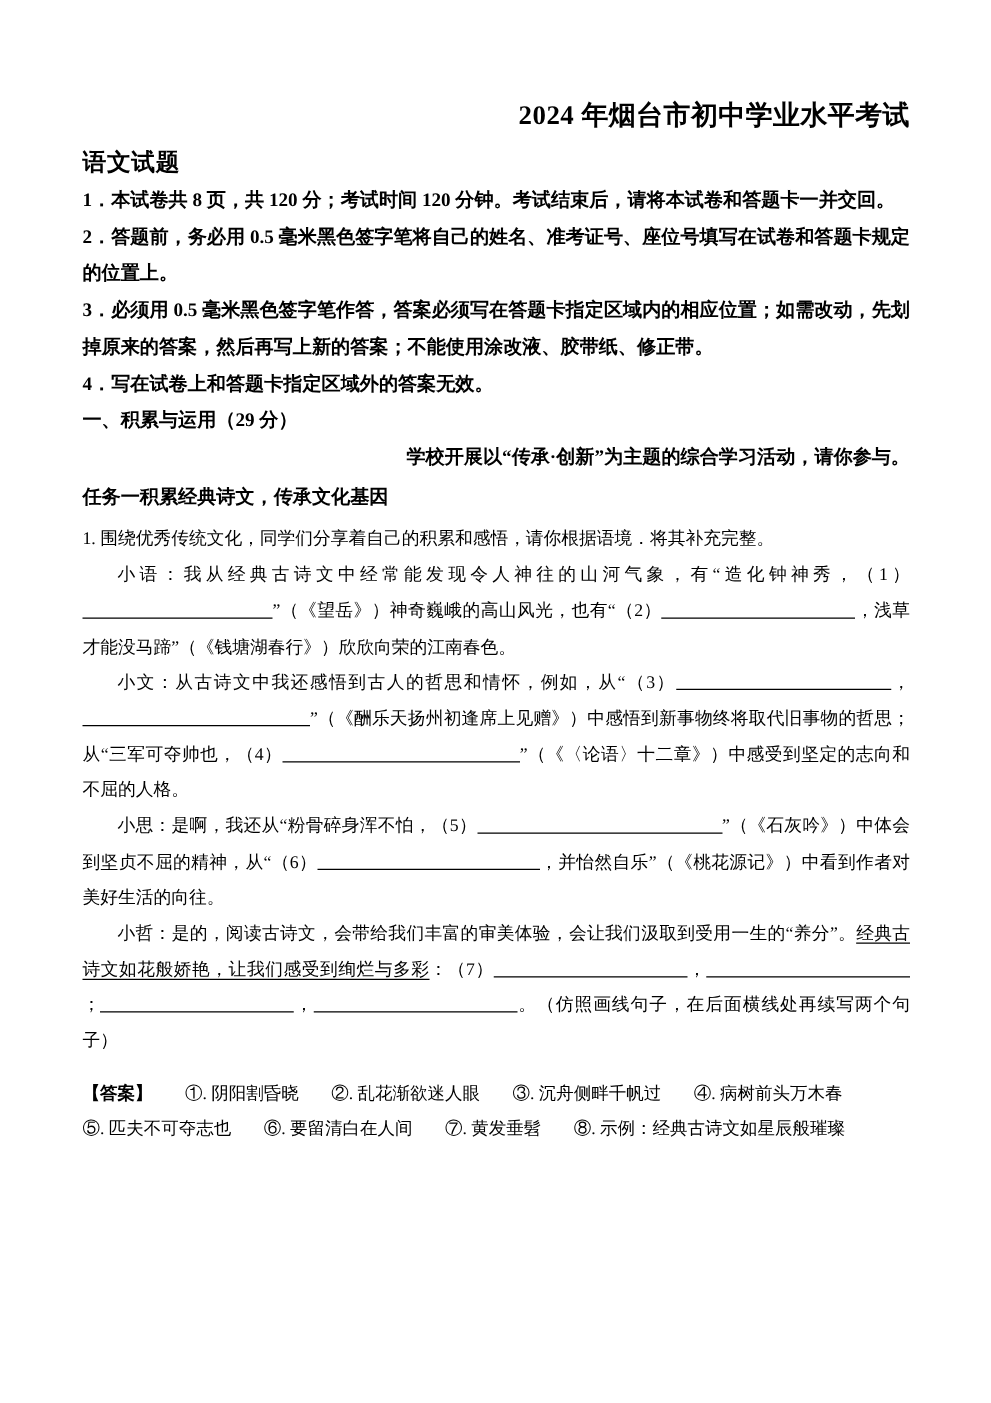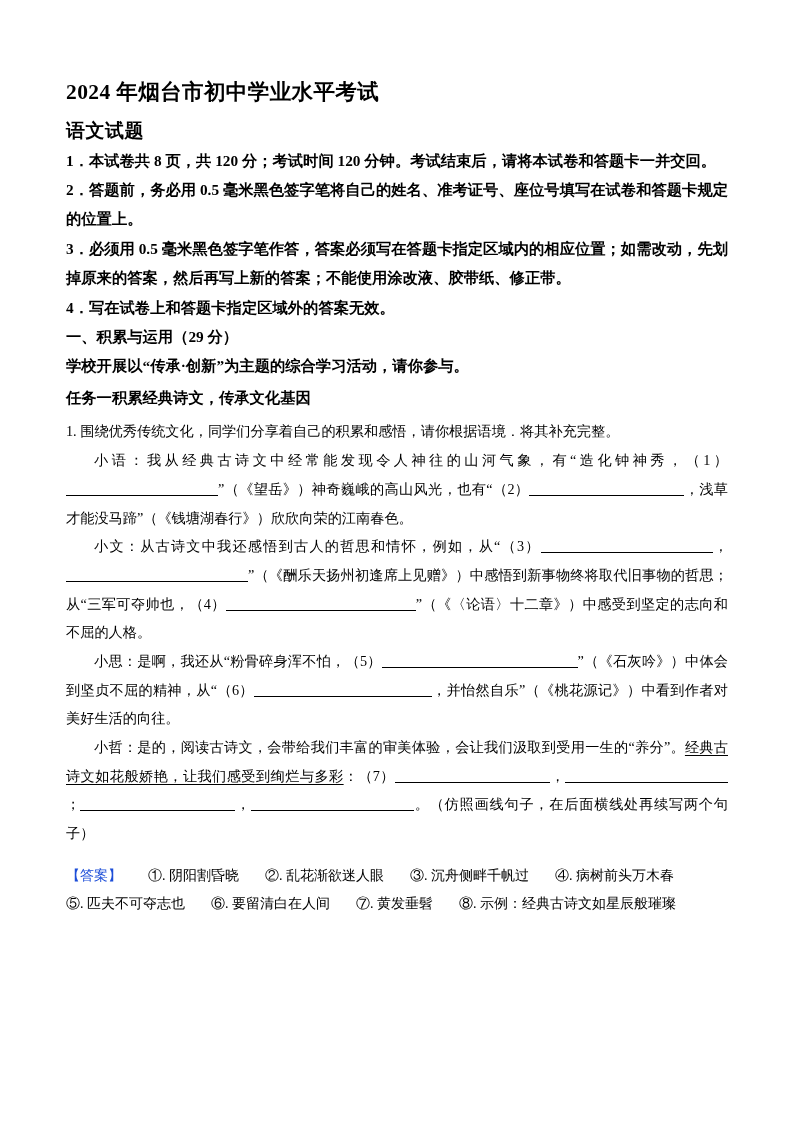--- a/index.html
+++ b/index.html
@@ -18,21 +18,21 @@
     position: relative;
     width: 793px;
     height: 1122px;
     box-sizing: border-box;
     padding: 62px 65px 0 66px;
     overflow: hidden;
   }
 
   
   .doc-title {
-    text-align: left;
+    text-align: right;
     font-weight: bold;
     font-size: 21.5px;
     letter-spacing: 0.4px;
     line-height: 1.5;
     margin: 14px 0 0 0;
   }
   .doc-subtitle {
     text-align: left;
     font-weight: bold;
     font-size: 19px;
@@ -62,20 +62,21 @@
     font-weight: bold;
     font-size: 15.3px;
     line-height: 1.92;
     margin: 0;
   }
   .activity-line {
     font-weight: bold;
     font-size: 15.3px;
     line-height: 1.92;
     margin: 0;
+    text-align: right;
   }
   .task-heading {
     font-weight: bold;
     font-size: 15.3px;
     line-height: 1.95;
     margin: 2px 0 0 0;
   }
 
   
   .q-stem {
@@ -114,22 +115,22 @@
     text-underline-offset: 3px;
   }
 
   
   .answer-block {
     margin-top: 14px;
     font-size: 14px;
     line-height: 2.0;
   }
   .answer-label {
-    color: #1d4ed8;
-    font-weight: normal;
+    color: #000000;
+    font-weight: bold;
     font-size: 14px;
   }
   .ans-item {
     white-space: nowrap;
   }
   .gap-lg { display: inline-block; width: 26px; }
   .gap-md { display: inline-block; width: 20px; }
 </style>
 </head>
 <body>

